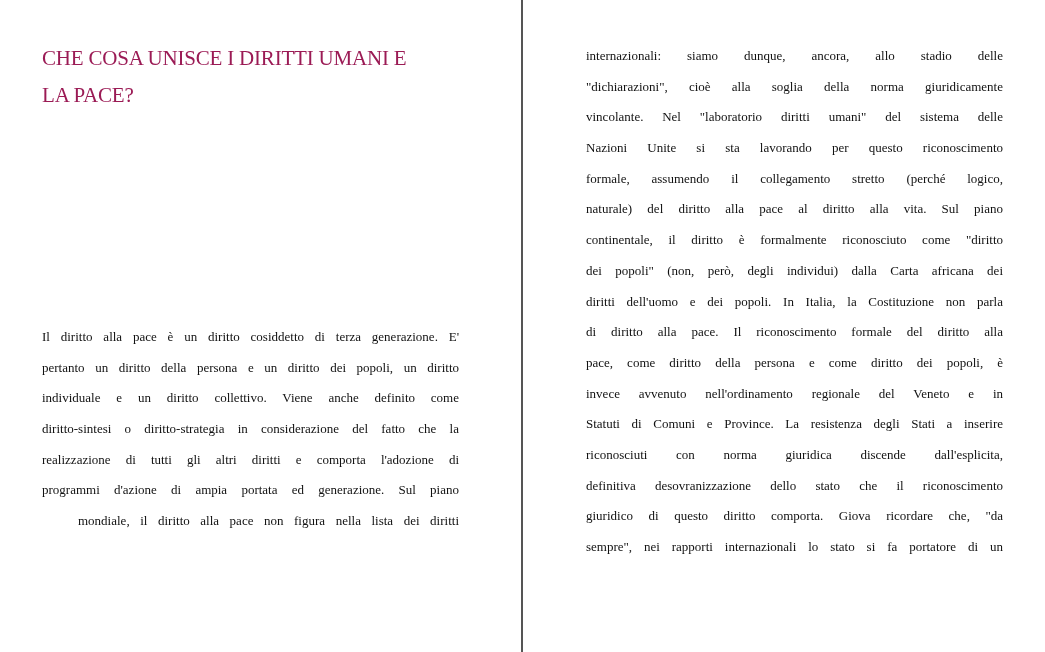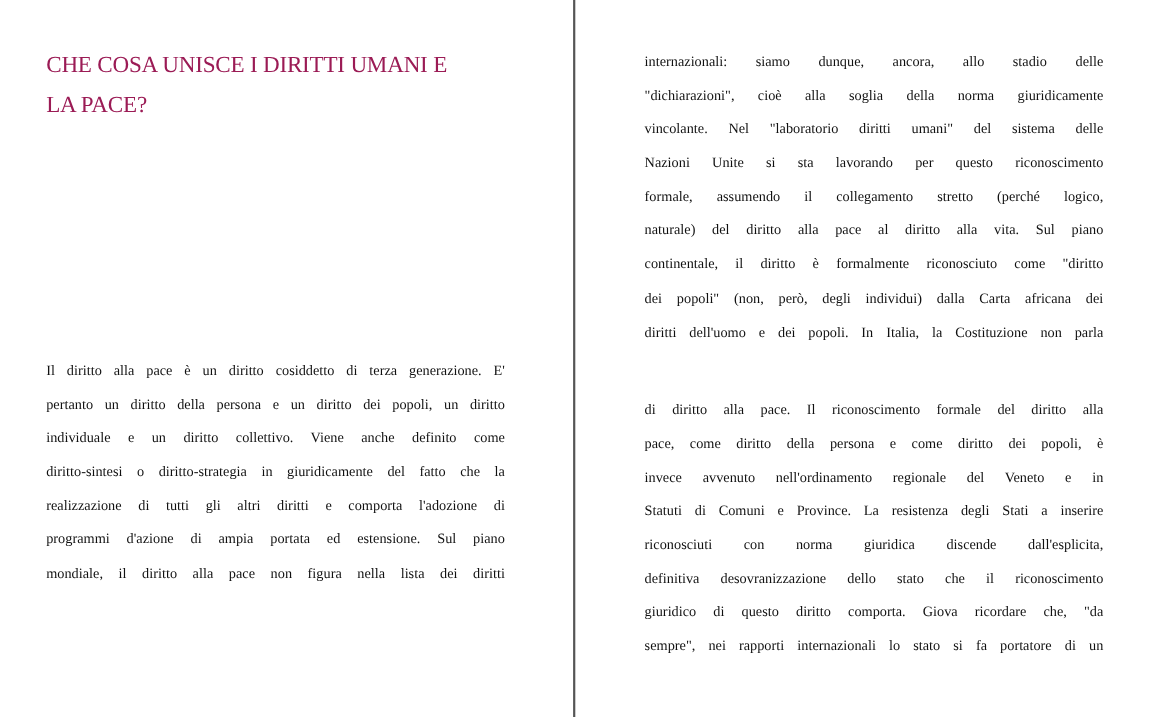--- a/index.html
+++ b/index.html
@@ -87,41 +87,41 @@
   <div class="page page-left" style="color: rgb(17, 17, 17);">
     <h1 class="chapter-title" style="color: rgb(155, 27, 85);">
       <span class="title-line" style="display:block">CHE COSA UNISCE I DIRITTI UMANI E</span>
       <span class="title-line" style="display:block">LA PACE?</span>
     </h1>
 
     <div class="body-text body-left">
       <span class="line" style="display: block; word-spacing: 3.81818px;">Il diritto alla pace è un diritto cosiddetto di terza generazione. E'</span>
       <span class="line" style="display: block; word-spacing: 3.54545px;">pertanto un diritto della persona e un diritto dei popoli, un diritto</span>
       <span class="line" style="display: block; word-spacing: 7.75px;">individuale e un diritto collettivo. Viene anche definito come</span>
-      <span class="line" style="display: block; word-spacing: 4.75px;">diritto-sintesi o diritto-strategia in giuridicamente del fatto che la</span>
+      <span class="line" style="display: block; word-spacing: 4.75px;">diritto-sintesi o diritto-strategia in considerazione del fatto che la</span>
       <span class="line" style="display: block; word-spacing: 7.66667px;">realizzazione di tutti gli altri diritti e comporta l'adozione di</span>
-      <span class="line" style="display: block; word-spacing: 7.125px;">programmi d'azione di ampia portata ed estensione. Sul piano</span>
-      <span class="line" style="display: block; word-spacing: 7.1px;">mondiale, il diritto alla pace non figura nella lista dei diritti</span>
+      <span class="line" style="display: block; word-spacing: 7.125px;">programmi d'azione di ampia portata ed generazione. Sul piano</span>
+      <span class="line" style="display: block; word-spacing: 7.1px; margin-left: 36px;">mondiale, il diritto alla pace non figura nella lista dei diritti</span>
     </div>
   </div>
 
   <div class="gutter" style="background: rgb(85, 85, 85);"></div>
 
   <div class="page page-right" style="color: rgb(17, 17, 17);">
     <div class="body-text body-right">
       <span class="line" style="display: block; word-spacing: 17px;">internazionali: siamo dunque, ancora, allo stadio delle</span>
       <span class="line" style="display: block; word-spacing: 11.6667px;">"dichiarazioni", cioè alla soglia della norma giuridicamente</span>
       <span class="line" style="display: block; word-spacing: 10.1429px;">vincolante. Nel "laboratorio diritti umani" del sistema delle</span>
       <span class="line" style="display: block; word-spacing: 11.7143px;">Nazioni Unite si sta lavorando per questo riconoscimento</span>
       <span class="line" style="display: block; word-spacing: 12.3333px;">formale, assumendo il collegamento stretto (perché logico,</span>
       <span class="line" style="display: block; word-spacing: 8.3px;">naturale) del diritto alla pace al diritto alla vita. Sul piano</span>
       <span class="line" style="display: block; word-spacing: 6.57143px;">continentale, il diritto è formalmente riconosciuto come "diritto</span>
       <span class="line" style="display: block; word-spacing: 5.77778px;">dei popoli" (non, però, degli individui) dalla Carta africana dei</span>
       <span class="line" style="display: block; word-spacing: 4.4px;">diritti dell'uomo e dei popoli. In Italia, la Costituzione non parla</span>
-      <span class="line" style="display: block; word-spacing: 7.44444px; margin-top: 40px;">di diritto alla pace. Il riconoscimento formale del diritto alla</span>
+      <span class="line" style="display: block; word-spacing: 7.44444px;">di diritto alla pace. Il riconoscimento formale del diritto alla</span>
       <span class="line" style="display: block; word-spacing: 7px;">pace, come diritto della persona e come diritto dei popoli, è</span>
       <span class="line" style="display: block; word-spacing: 10.1429px;">invece avvenuto nell'ordinamento regionale del Veneto e in</span>
       <span class="line" style="display: block; word-spacing: 4.3px;">Statuti di Comuni e Province. La resistenza degli Stati a inserire</span>
       <span class="line" style="display: block; word-spacing: 18.4px;">riconosciuti con norma giuridica discende dall'esplicita,</span>
       <span class="line" style="display: block; word-spacing: 9.33333px;">definitiva desovranizzazione dello stato che il riconoscimento</span>
       <span class="line" style="display: block; word-spacing: 7.375px;">giuridico di questo diritto comporta. Giova ricordare che, "da</span>
       <span class="line" style="display: block; word-spacing: 4.6px;">sempre", nei rapporti internazionali lo stato si fa portatore di un</span>
     </div>
   </div>
 

